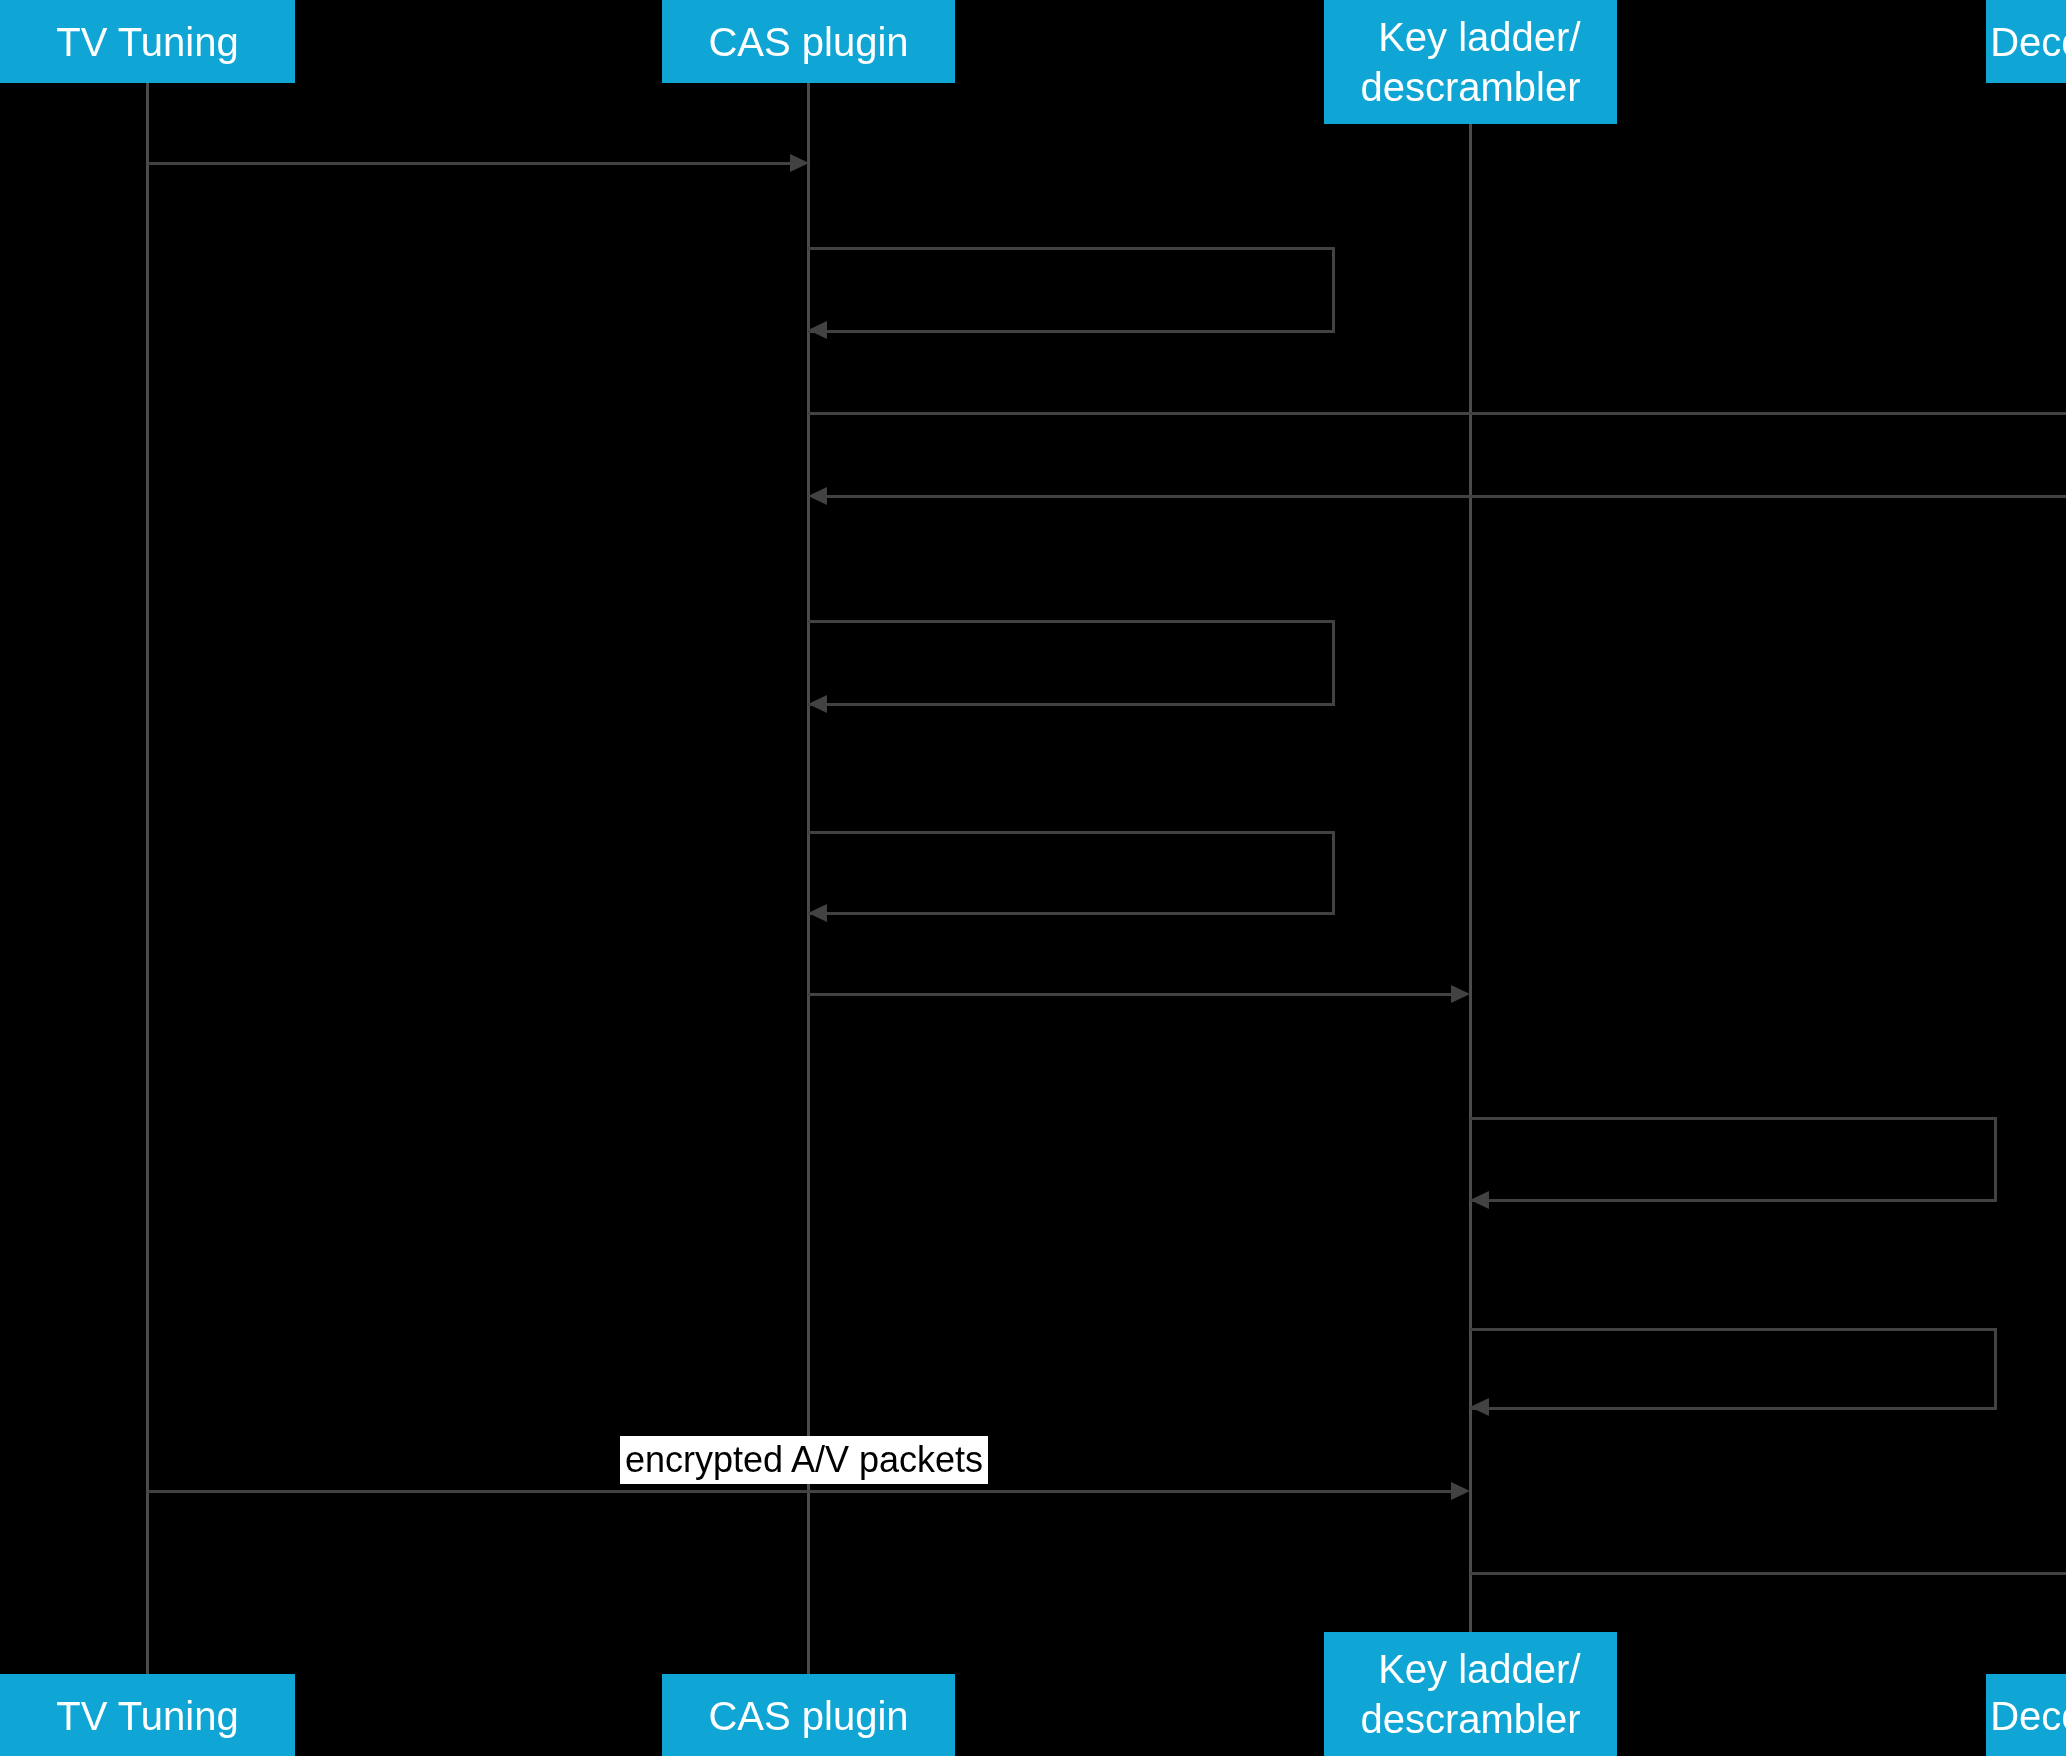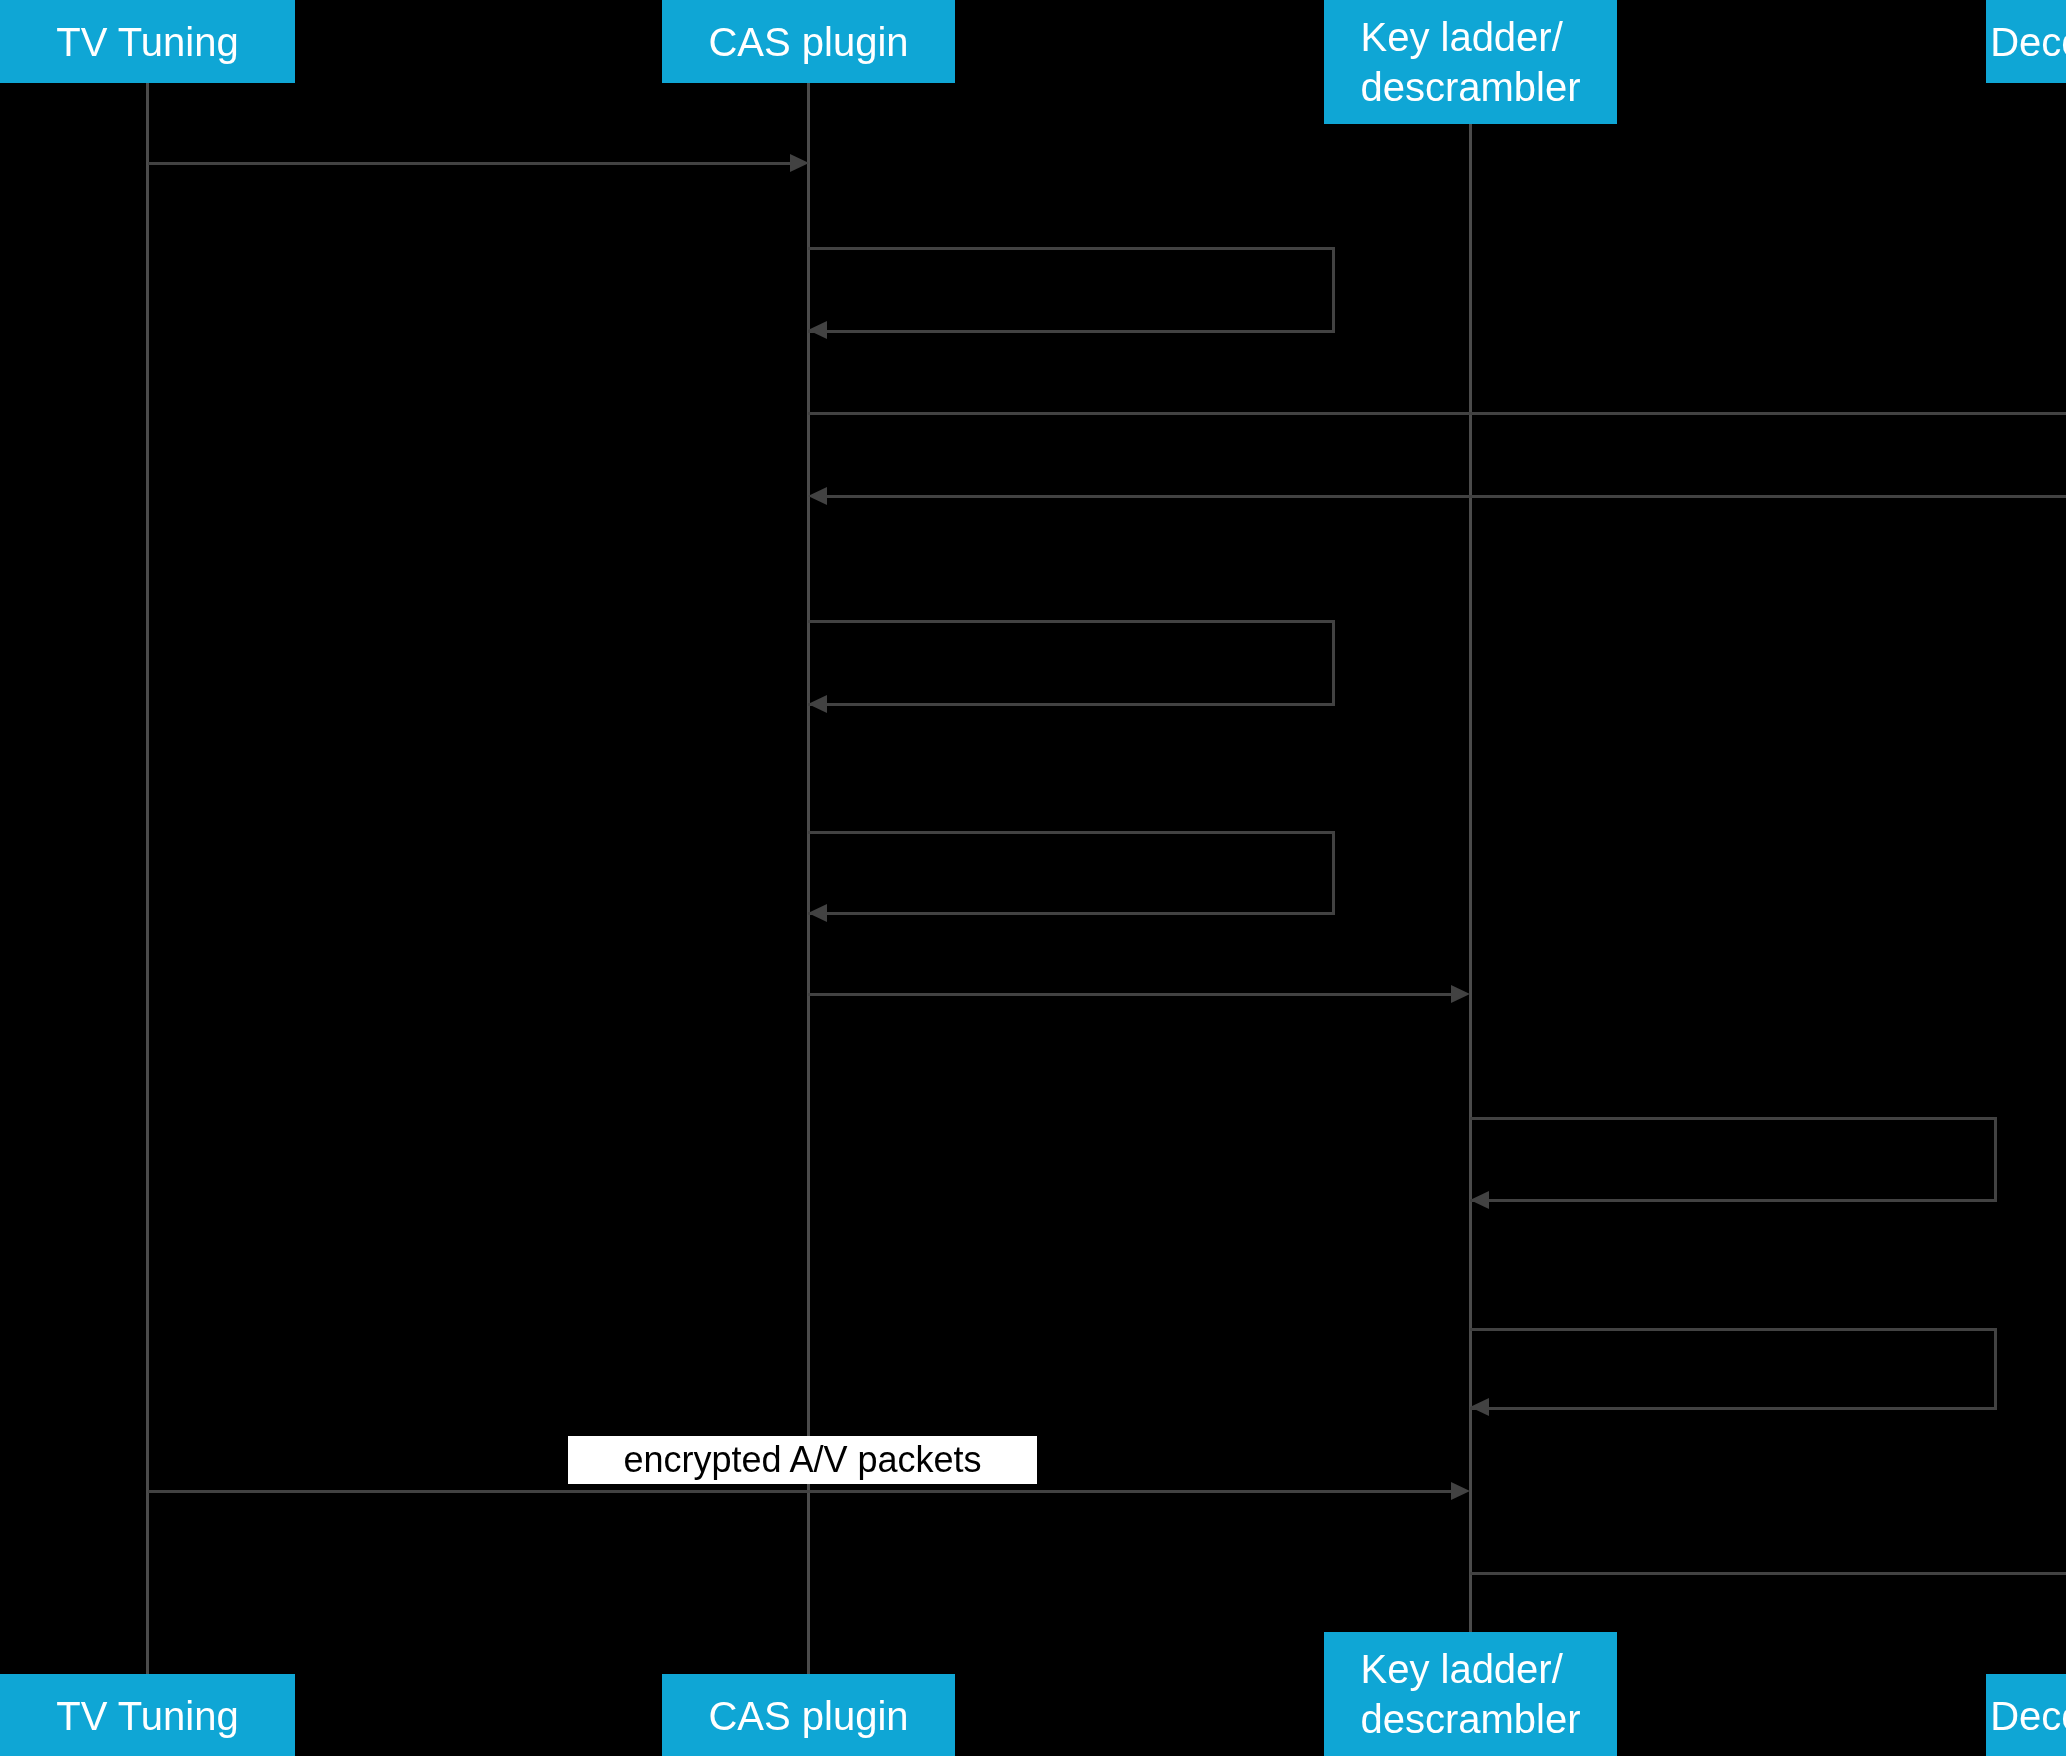--- a/index.html
+++ b/index.html
@@ -17,21 +17,21 @@
     position:relative;overflow:hidden;
   }
   .stage{position:absolute;left:0;top:0;width:2662px;height:1756px;background:var(--bg);}
 
   
   .actor{
     position:absolute;
     background:var(--accent);
     color:var(--actor-text);
     display:flex;align-items:center;justify-content:center;
-    text-align:left;
+    text-align:right;
     font-size:40px;line-height:1.25;
     white-space:pre-line;
   }
 
   
   .lifeline{position:absolute;width:2.5px;background:var(--lifeline);}
 
   
   .msg-line{position:absolute;height:3.3px;background:var(--line);}
   .head-right{
@@ -111,21 +111,21 @@
 
   <div class="msg-line" style="left:808px;top:993px;width:644px;"></div>
   <div class="head-right" style="left:1451px;top:985px;"></div>
 
   <div class="self-loop" style="left:1470px;top:1117px;width:527px;height:85px;"></div>
   <div class="head-left" style="left:1470px;top:1191px;"></div>
 
   <div class="self-loop" style="left:1470px;top:1328px;width:527px;height:82px;"></div>
   <div class="head-left" style="left:1470px;top:1398px;"></div>
 
-  <div class="msg-label" style="left:568px;top:1436px;width:469px;height:48px;">
+  <div class="msg-label" style="left:620px;top:1436px;width:368px;height:48px;">
       <span>encrypted A/V packets</span>
     </div>
 
   <div class="msg-line" style="left:148px;top:1490px;width:1305px;"></div>
   <div class="head-right" style="left:1451px;top:1482px;"></div>
 
   <div class="msg-line" style="left:1470px;top:1572px;width:643px;"></div>
 
 </div>
 

